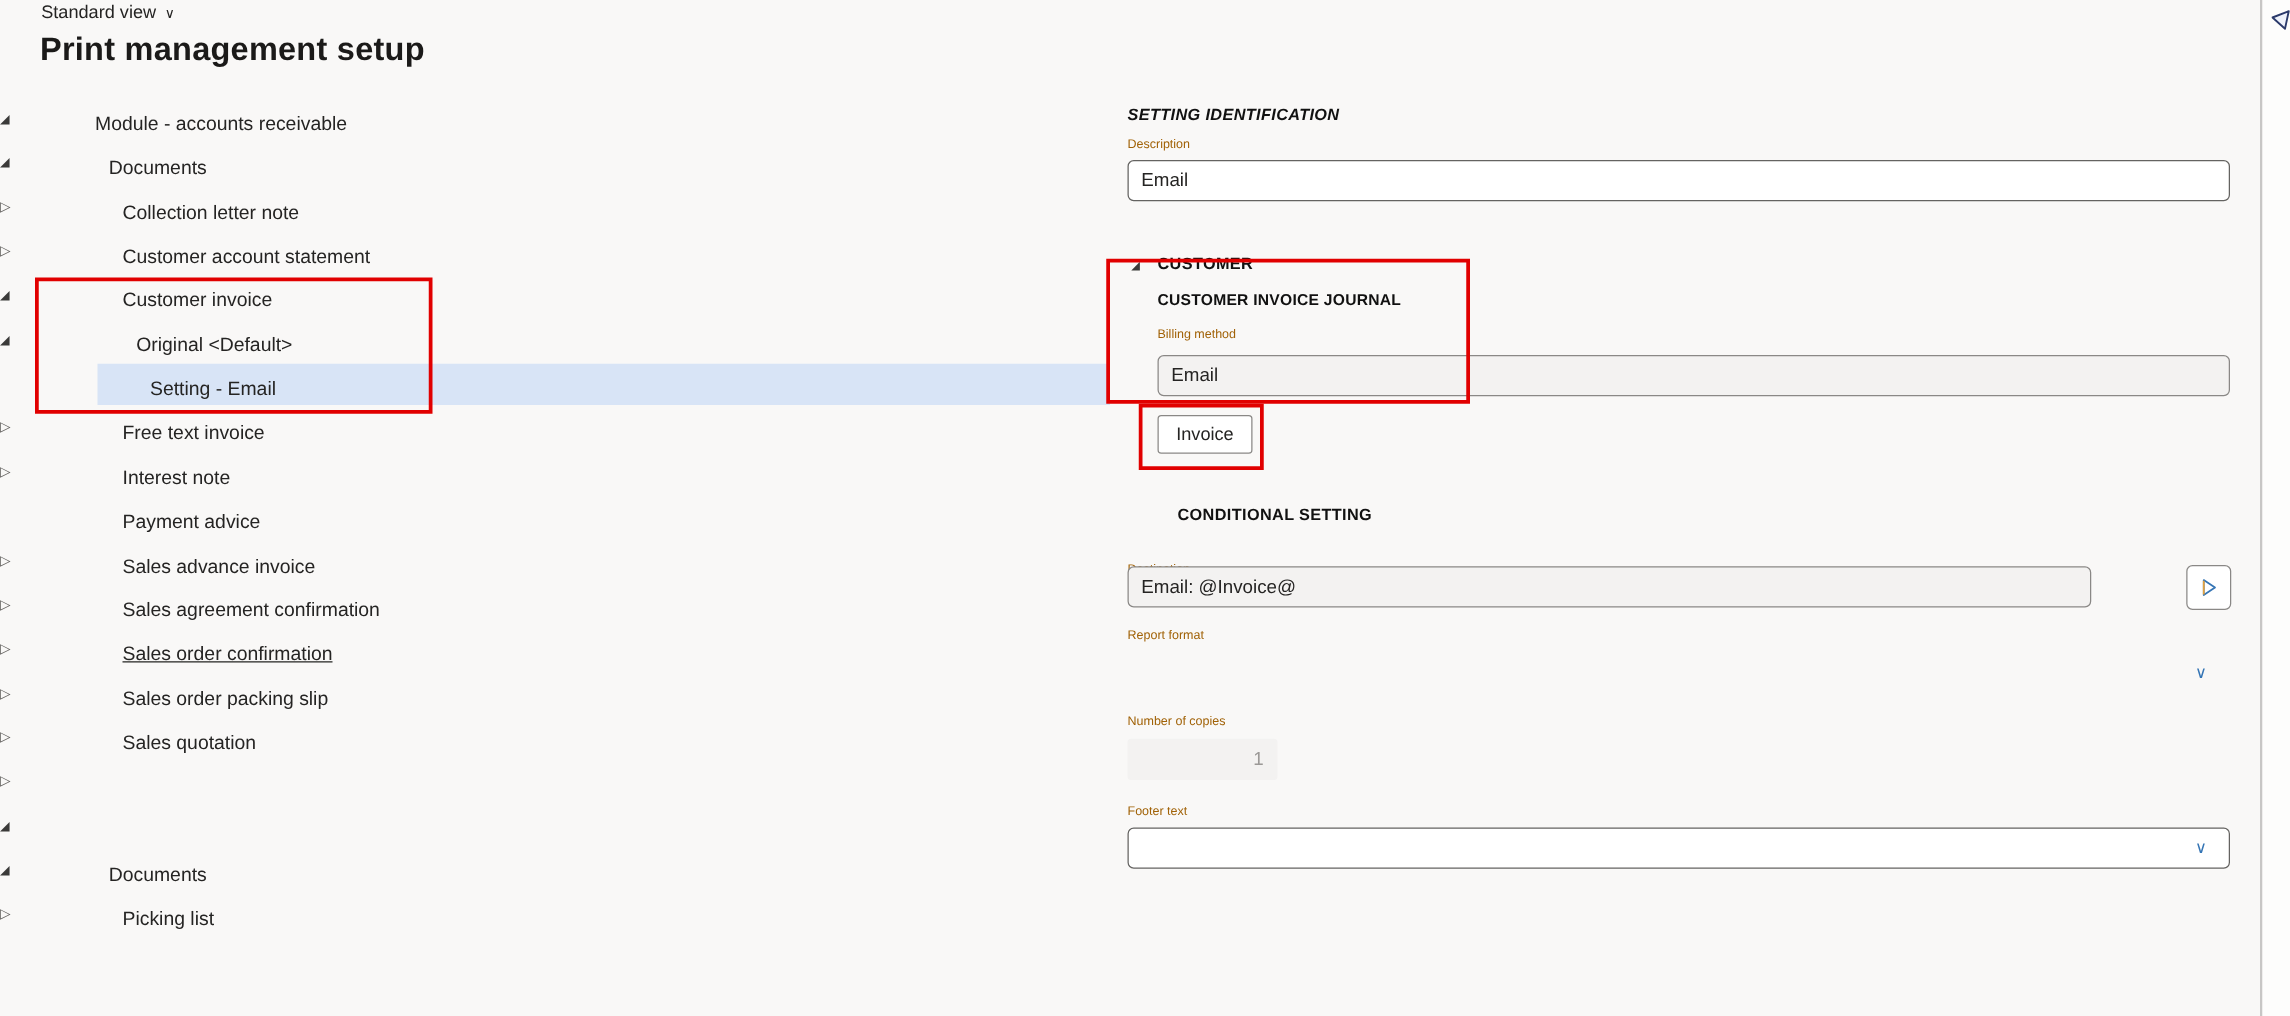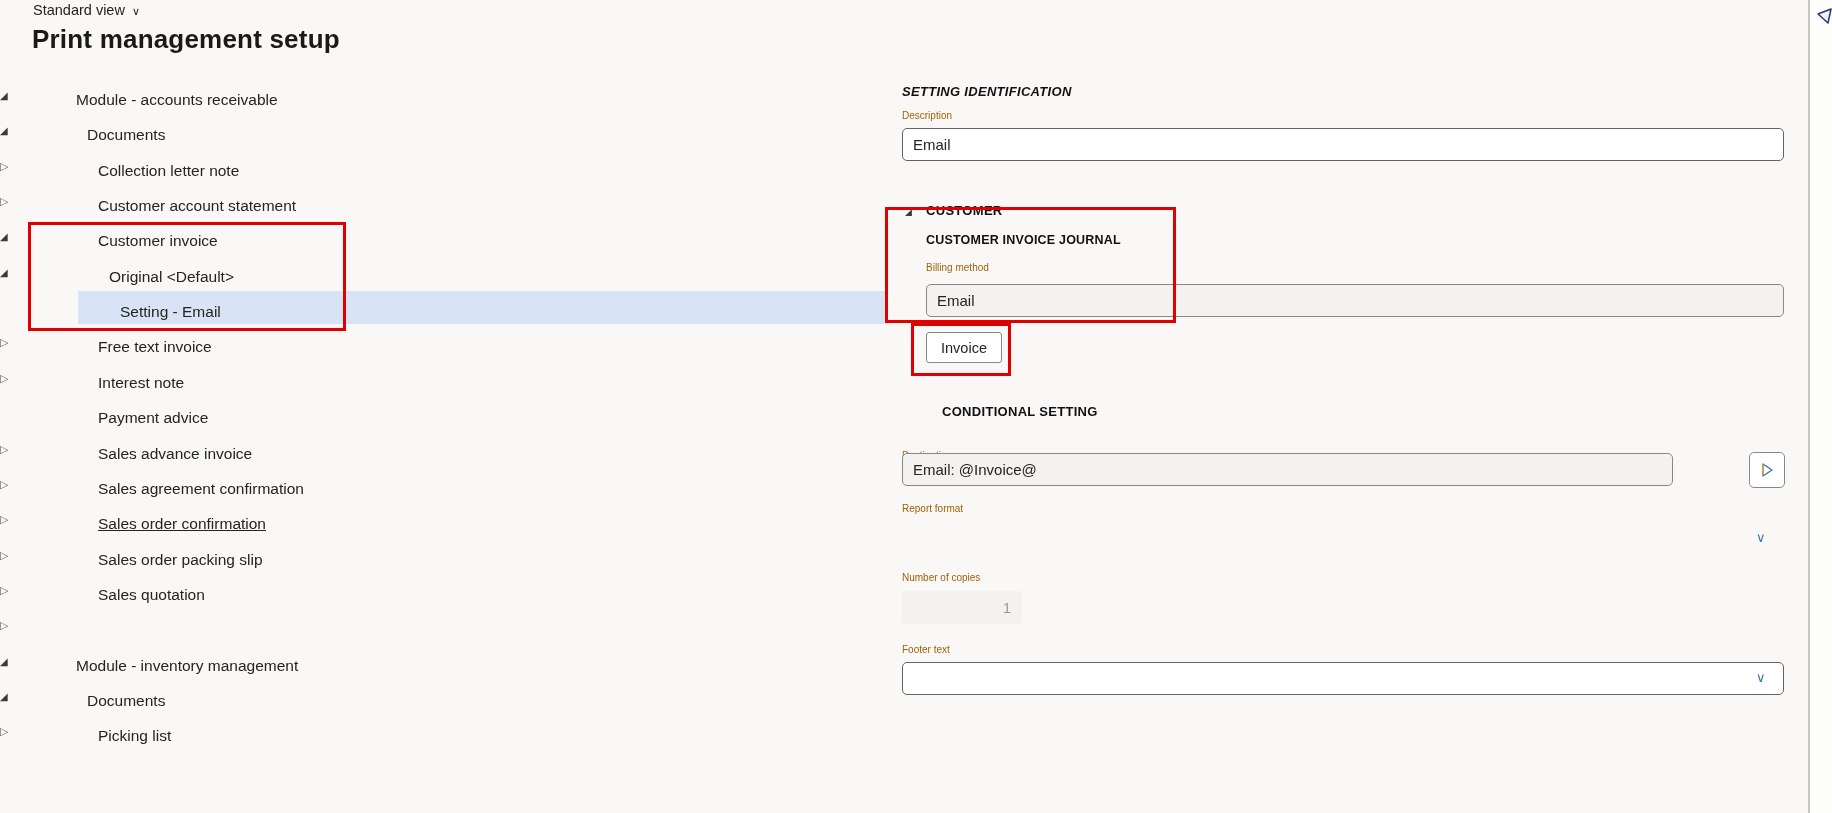--- a/index.html
+++ b/index.html
@@ -128,21 +128,20 @@
     <span class="t-icon icon-collapsed">▷</span>
     <span class="t-label" style="left: 98px;">Sales quotation</span>
   </div>
       <div class="tree-row" style="top: 609px; left: 0px; width: 888px;">
 
     <span class="t-icon icon-collapsed">▷</span>
   </div>
       <div class="tree-row" style="top: 645px; left: 0px; width: 888px;">
 
     <span class="t-icon icon-expanded">◢</span>
-    <span class="t-label" style="left: 76px;">Module - inventory management</span>
   </div>
       <div class="tree-row" style="top: 680px; left: 0px; width: 888px;">
 
     <span class="t-icon icon-expanded">◢</span>
     <span class="t-label" style="left: 87px;">Documents</span>
   </div>
       <div class="tree-row" style="top: 715px; left: 0px; width: 888px;">
 
     <span class="t-icon icon-collapsed">▷</span>
     <span class="t-label" style="left: 98px;">Picking list</span>

